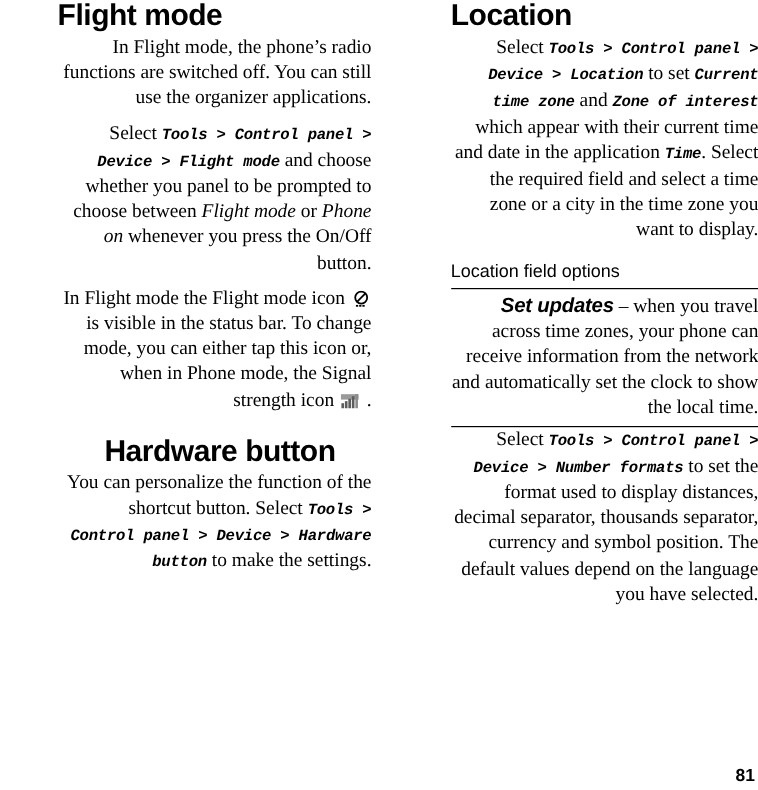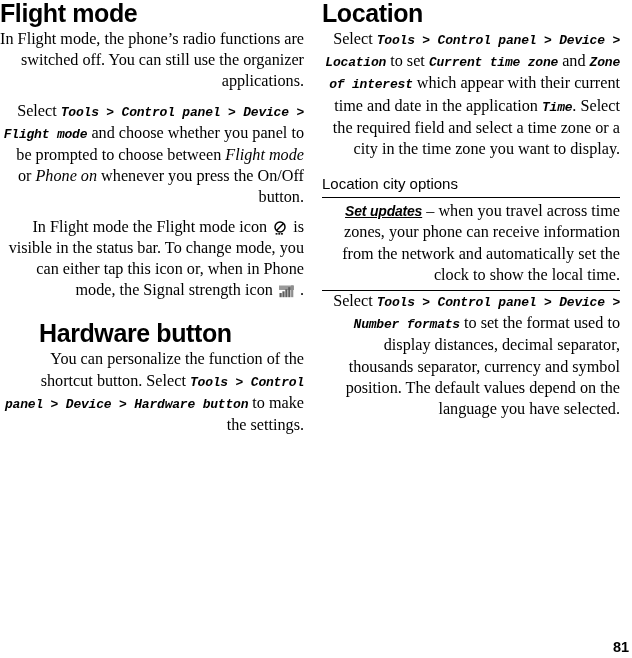--- a/index.html
+++ b/index.html
@@ -27,20 +27,21 @@
     left: 0;
     top: 0;
     width: 632px;
     display: flex;
     flex-direction: row;
     align-items: flex-start;
   }
   .col {
     width: 310px;
     box-sizing: border-box;
+    margin-left: 48px;
   }
   .col-left  { padding-left: 0px;  padding-right: 6px; }
   .col-right { padding-left: 12px; padding-right: 0px; }
 
   
   h1.sec-title {
     font-family: "Liberation Sans", "DejaVu Sans", sans-serif;
     font-weight: bold;
     font-size: 25px;
     line-height: 27px;
@@ -87,23 +88,22 @@
     border-top: 1.4px solid #000;
     border-bottom: 1.4px solid #000;
     padding: 3px 0 4px 0;
     margin: 0;
   }
   .opts p.body { margin-bottom: 0; }
   .opt-term {
     font-family: "Liberation Sans", "DejaVu Sans", sans-serif;
     font-weight: bold;
     font-style: italic;
-    font-size: 14px;
+    font-size: 17px;
     letter-spacing: -0.2px;
-    text-decoration: underline;
   }
 
   
   .icon-inline {
     display: inline-block;
     vertical-align: -3px;
     margin: 0 2px;
   }
   .icon-flight svg { display: block; }
   .icon-signal svg { display: block; }
@@ -176,21 +176,21 @@
 
     </div>
 
     <div class="col col-right">
 
       <h1 class="sec-title">Location</h1>
 
       <p class="body"><span>Select </span><span class="ui-path">Tools &gt; Control panel &gt; Device &gt; Location</span><span> to set </span><span class="ui-path">Current time zone</span><span> and </span><span class="ui-path">Zone of interest</span><span> which appear with their current time and date in the application </span><span class="ui-path">Time</span><span>. Select the required field and select a time zone or a city in the time zone you want to display.</span></p>
 
 
-      <h2 class="sub-title">Location city options</h2>
+      <h2 class="sub-title">Location field options</h2>
 
       <div class="opts">
         <p class="body"><span class="opt-term">Set updates</span><span> – when you travel across time zones, your phone can receive information from the network and automatically set the clock to show the local time.</span></p>
       </div>
 
 
       <p class="body"><span>Select </span><span class="ui-path">Tools &gt; Control panel &gt; Device &gt; Number formats</span><span> to set the format used to display distances, decimal separator, thousands separator, currency and symbol position. The default values depend on the language you have selected.</span></p>
 
     </div>
   </div>

